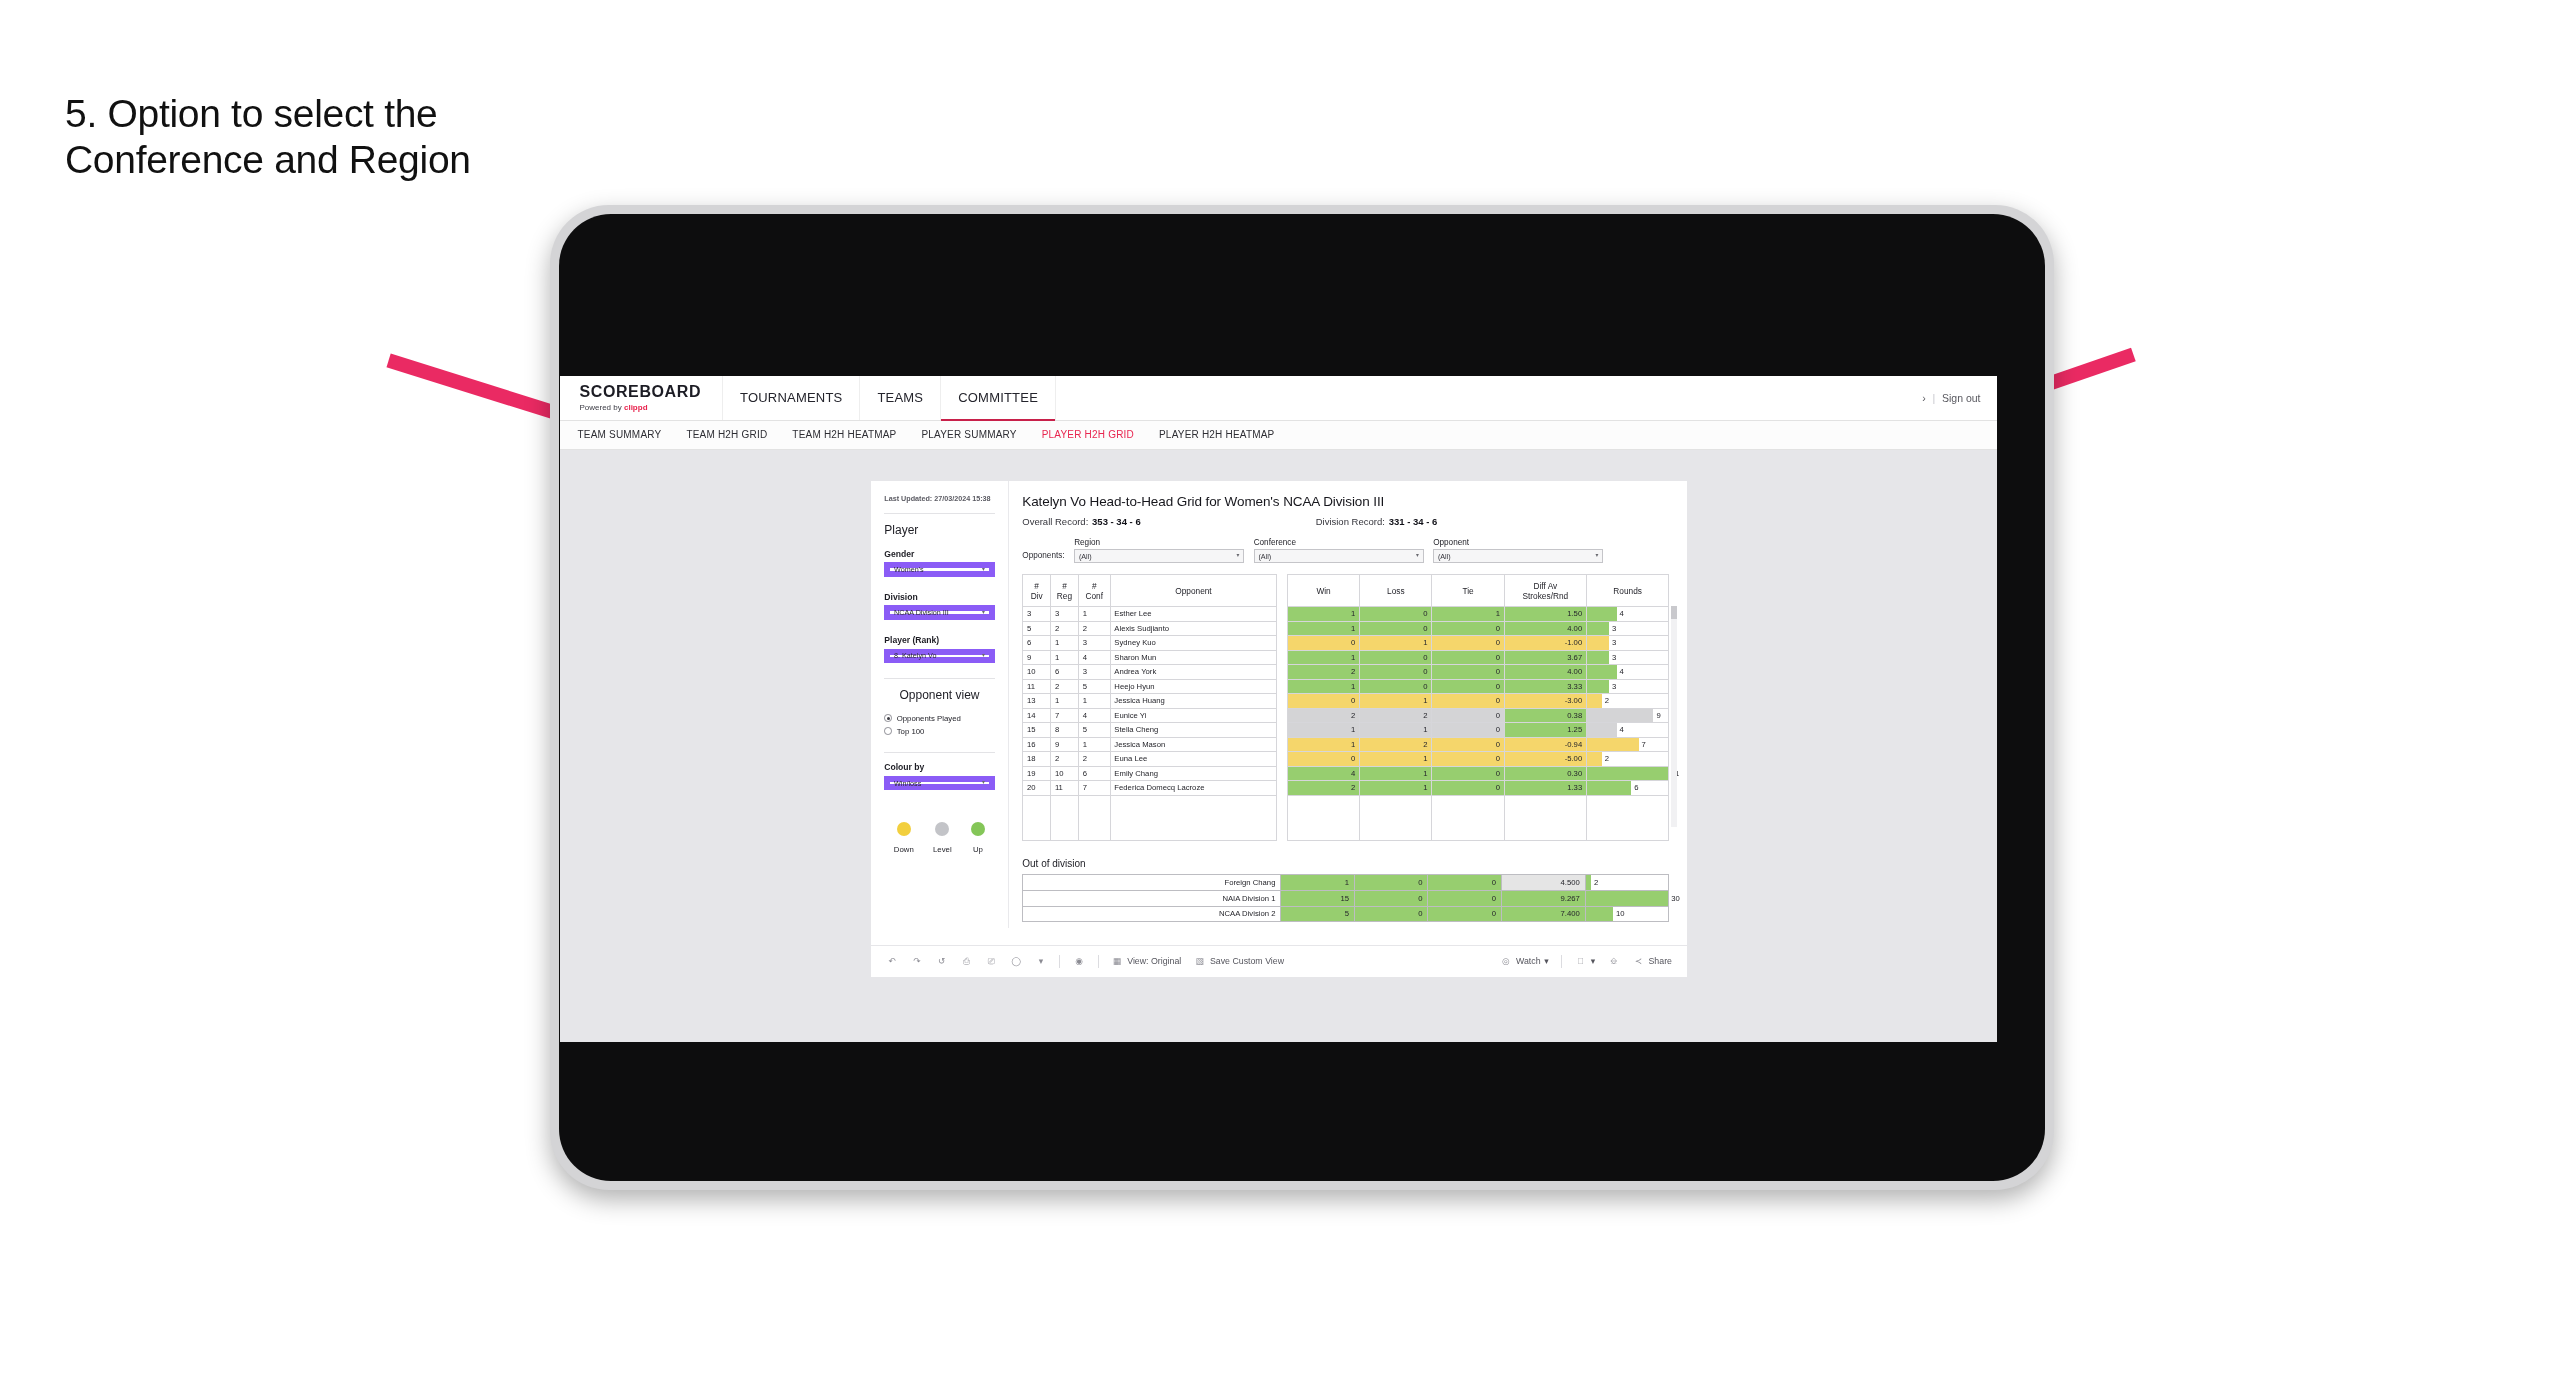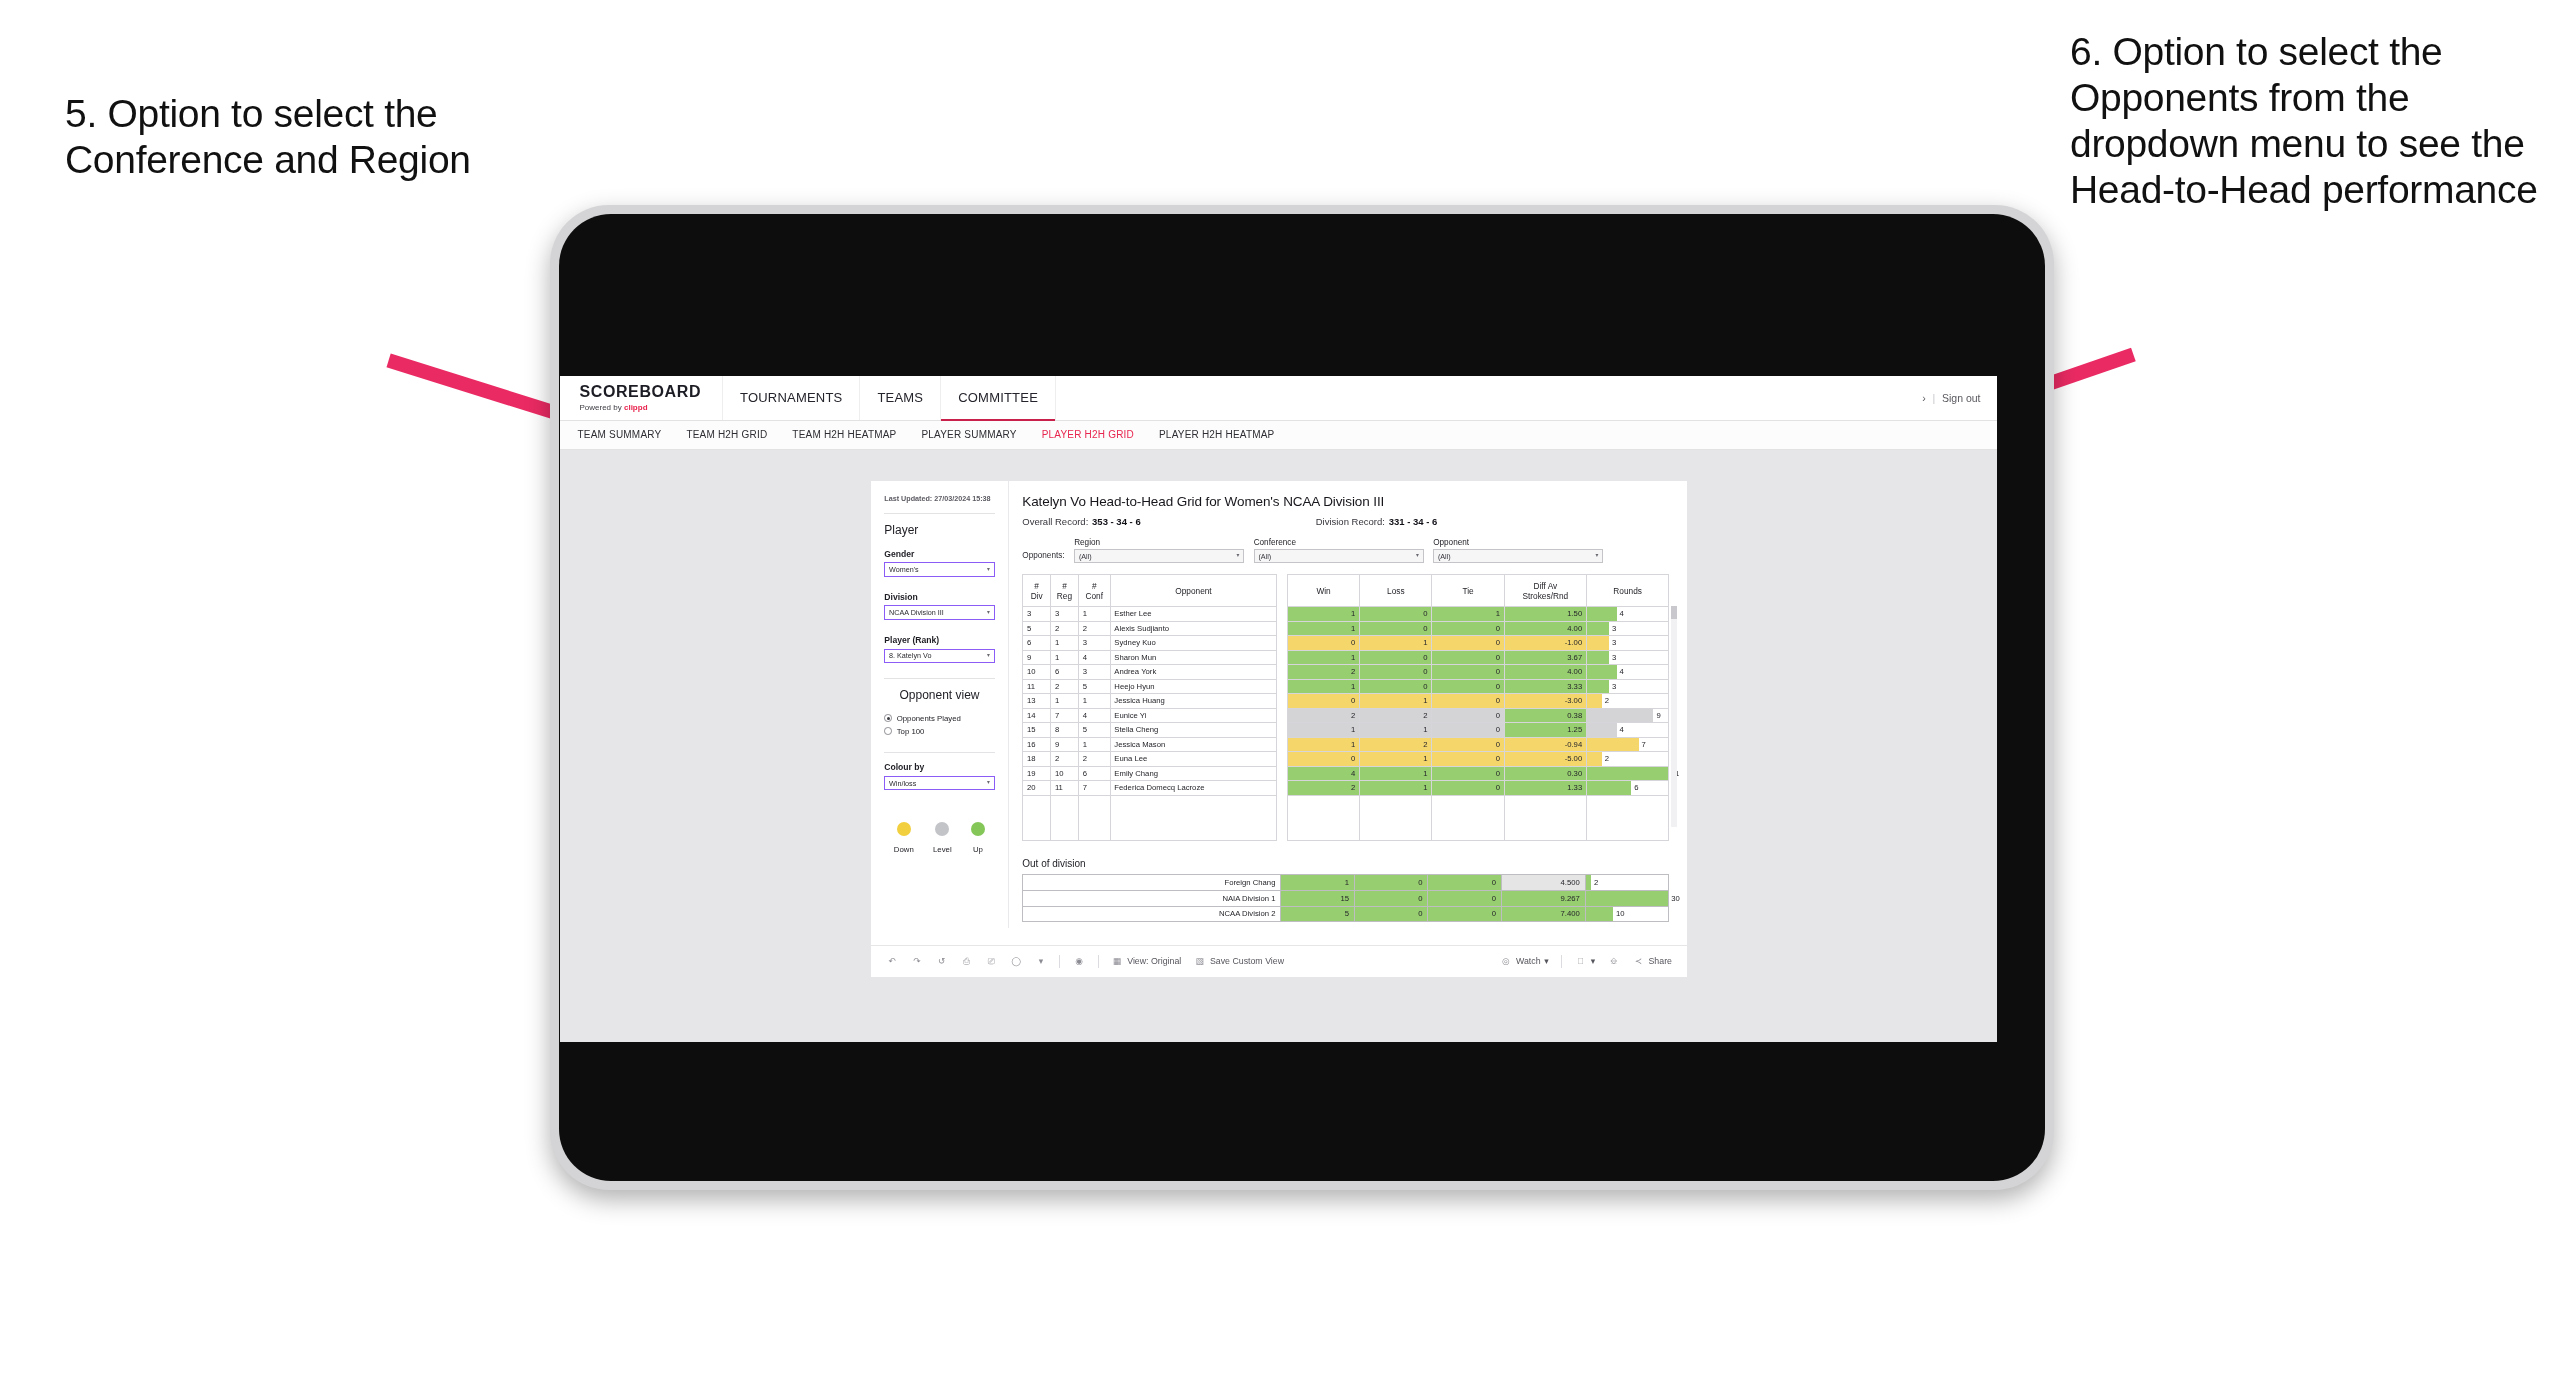--- a/index.html
+++ b/index.html
@@ -133,21 +133,21 @@
     border-right: 1px solid #e9e9ec;
     flex: 0 0 138px;
   }
   .side-updated { font-size: 7.2px; color:#5b5b63; font-weight:700; line-height:1.35; }
   .side-rule { height:1px; background:#e3e3e6; margin: 8.6px 0 9.5px 0; }
   .side-h { font-size: 12px; color:#1d1d24; font-weight:400; margin-bottom: 11.4px; }
   .side-h.center { text-align:center; font-weight:400; }
   .side-label { font-size: 8.6px; color:#1d1d24; font-weight:700; margin-bottom: 3.8px; }
   .side-select {
     height: 14.3px;
-    border: 1px solid #8b5cf6;
+    border: 6px solid #8b5cf6;
     background:#ffffff;
     display:flex; align-items:center;
     padding: 0 3.8px;
     font-size: 7.2px; color:#2b2b31;
     position: relative;
     margin-bottom: 15px;
   }
   .side-select .caret {
     margin-left:auto; font-size: 5.7px; color:#6a6a70; line-height:1;
   }
@@ -239,21 +239,20 @@
   .tb-sep { width:1px; height:12.4px; background:#dcdce0; }
   .tb-spacer { flex:1; }
 </style>
 </head>
 <body>
 
 <div id="root">
 
   <div class="callout" id="callout-left">5. Option to select the Conference and Region</div>
 
-  <div class="callout" id="callout-right">6. Option to select the Opponents from the dropdown menu to see the Head-to-Head performance</div>
 
   <svg class="arrow" id="arrow-left" style="left:381px; top:343px; width:856px; height:324px;" viewBox="0 0 900 340">
     <defs>
       <marker id="ah1" markerWidth="8" markerHeight="8" refX="3.4" refY="4" orient="auto">
         <path d="M0,0 L8,4 L0,8 L2.2,4 Z" fill="#ea2a63"></path>
       </marker>
     </defs>
     <line x1="8" y1="18" x2="818" y2="272" stroke="#ea2a63" stroke-width="15" marker-end="url(#ah1)"></line>
   </svg>
 

